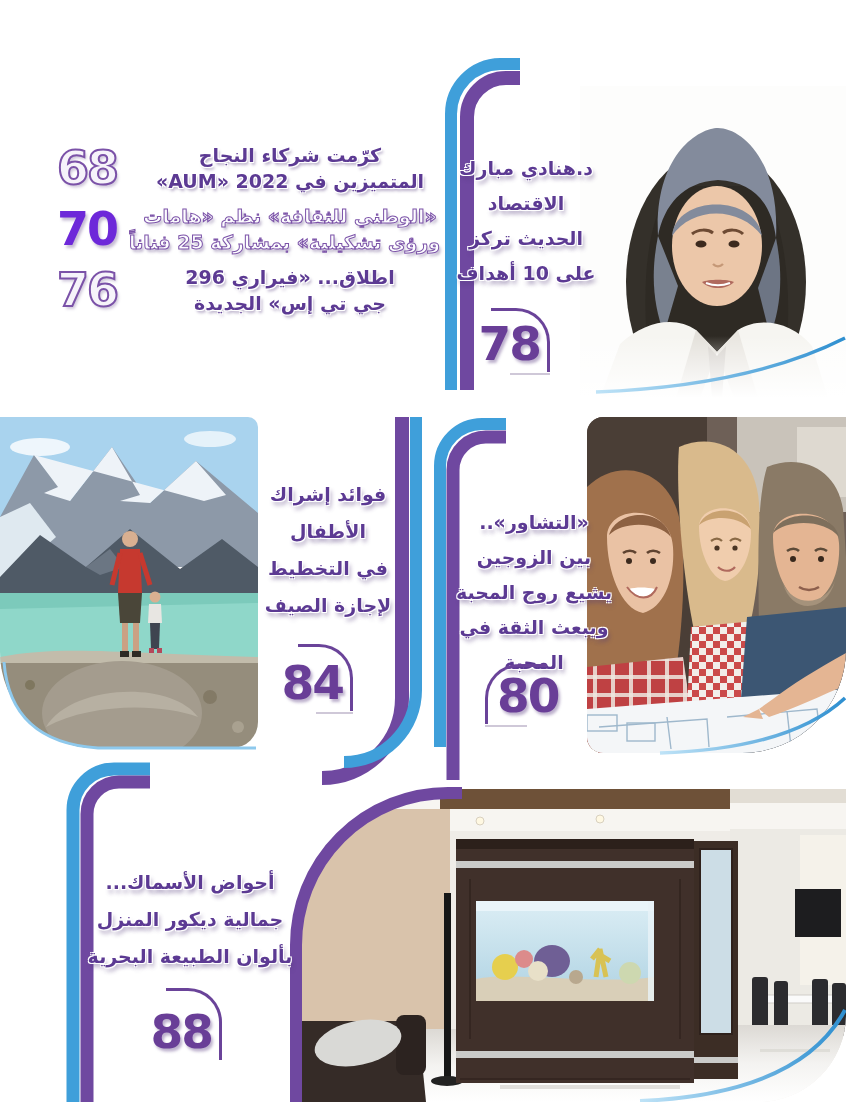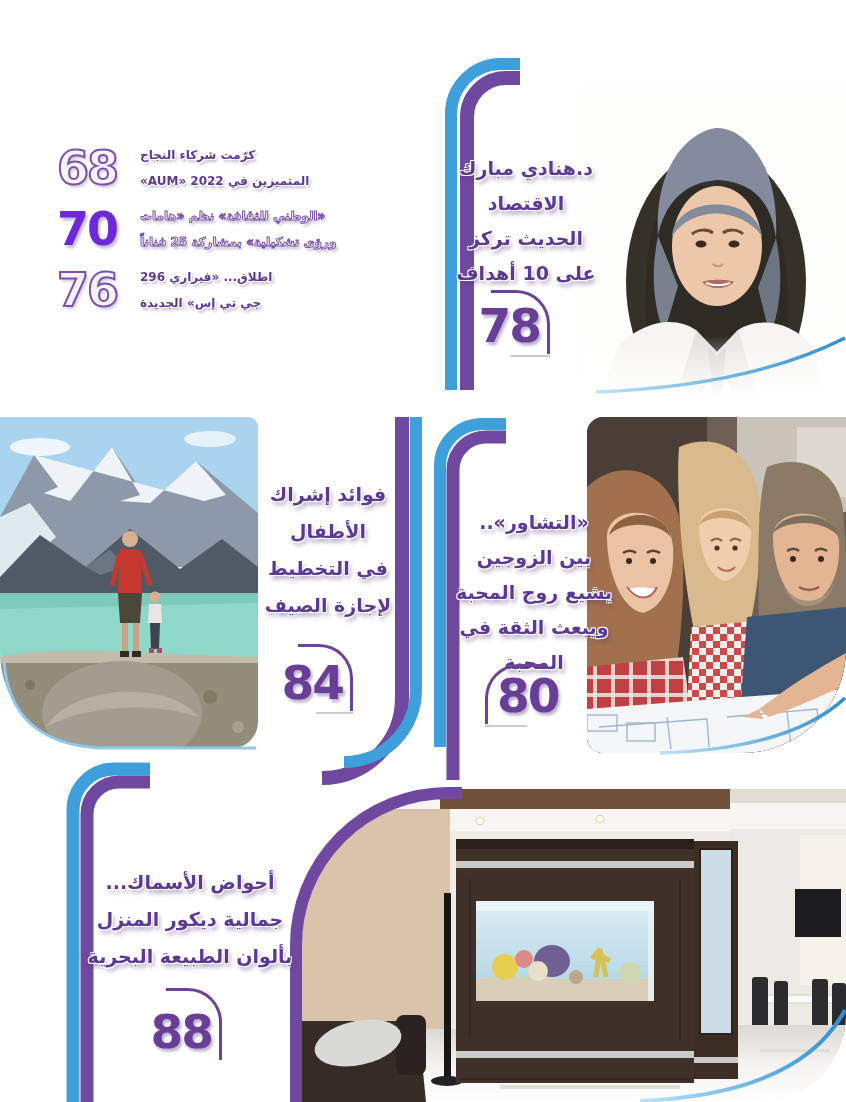--- a/index.html
+++ b/index.html
@@ -12,22 +12,22 @@
       color:#5c3a93;
       text-shadow:-1px -1px 0 #fff,1px -1px 0 #fff,-1px 1px 0 #fff,1px 1px 0 #fff,2px 4px 4px rgba(80,55,120,.45);}
   .ft div{white-space:nowrap;}
   .f19{font-size:19px;line-height:35px;margin-top:35px;}
   .f19b{font-size:19px;line-height:37px;}
   .toc-row{position:absolute;z-index:3;}
   .toc-num{position:absolute;left:0;top:0;width:62px;text-align:center;
       font-size:46px;line-height:52px;font-weight:bold;letter-spacing:-2px;
       color:#6d28d9;text-shadow:2px 3px 3px rgba(90,60,130,.35);}
   .toc-num.outline{color:#f6f3fa;-webkit-text-stroke:2px #7b52a8;text-shadow:2px 3px 3px rgba(90,60,130,.28);}
-  .toc-text{position:absolute;right:0;top:0;width:300px;direction:rtl;text-align:left;
-      font-size:12px;line-height:26px;font-weight:bold;color:#5c3a93;
+  .toc-text{position:absolute;right:0;top:0;width:300px;direction:rtl;text-align:center;
+      font-size:19px;line-height:26px;font-weight:bold;color:#5c3a93;
       text-shadow:-1px -1px 0 #fff,1px -1px 0 #fff,-1px 1px 0 #fff,1px 1px 0 #fff,2px 3px 3px rgba(80,55,120,.4);}
   .toc-text.outline{color:#fdfdff;-webkit-text-stroke:1px #7b52a8;
       text-shadow:2px 3px 3px rgba(80,55,120,.35);}
   .toc-text div{white-space:nowrap;}
   .pn{position:absolute;z-index:3;}
   .pn .br{position:absolute;left:0;top:0;right:0;bottom:0;}
   .pn.r .br{border-top:3px solid #6a4399;border-right:3px solid #6a4399;border-top-right-radius:34px;}
   .pn.l .br{border-top:3px solid #6a4399;border-left:3px solid #6a4399;border-top-left-radius:34px;}
   .pn.r.gl .br::after{content:"";position:absolute;right:-3px;bottom:-3px;width:72%;height:2px;background:#cfc8d8;}
   .pn.l.gl .br::after{content:"";position:absolute;left:-3px;bottom:-3px;width:72%;height:2px;background:#cfc8d8;}
@@ -321,21 +321,21 @@
       </div>
     </div>
   </div>
 
   <div class="ft f19" style="left:443px;top:116px;width:166px;">
     <div>د.هنادي مبارك</div>
     <div>الاقتصاد</div>
     <div>الحديث تركز</div>
     <div>على 10 أهداف</div>
   </div>
-  <div class="pn r gl" style="left:491px;top:290px;width:59px;height:64px;">
+  <div class="pn r gl" style="left:491px;top:308px;width:59px;height:64px;">
     <span class="br"></span>
     <span class="num">78</span>
   </div>
 
   <div class="ft f19" style="left:452px;top:470px;width:164px;">
     <div>«التشاور»..</div>
     <div>بين الزوجين</div>
     <div>يشيع روح المحبة</div>
     <div>ويبعث الثقة في</div>
     <div>المحبة</div>

